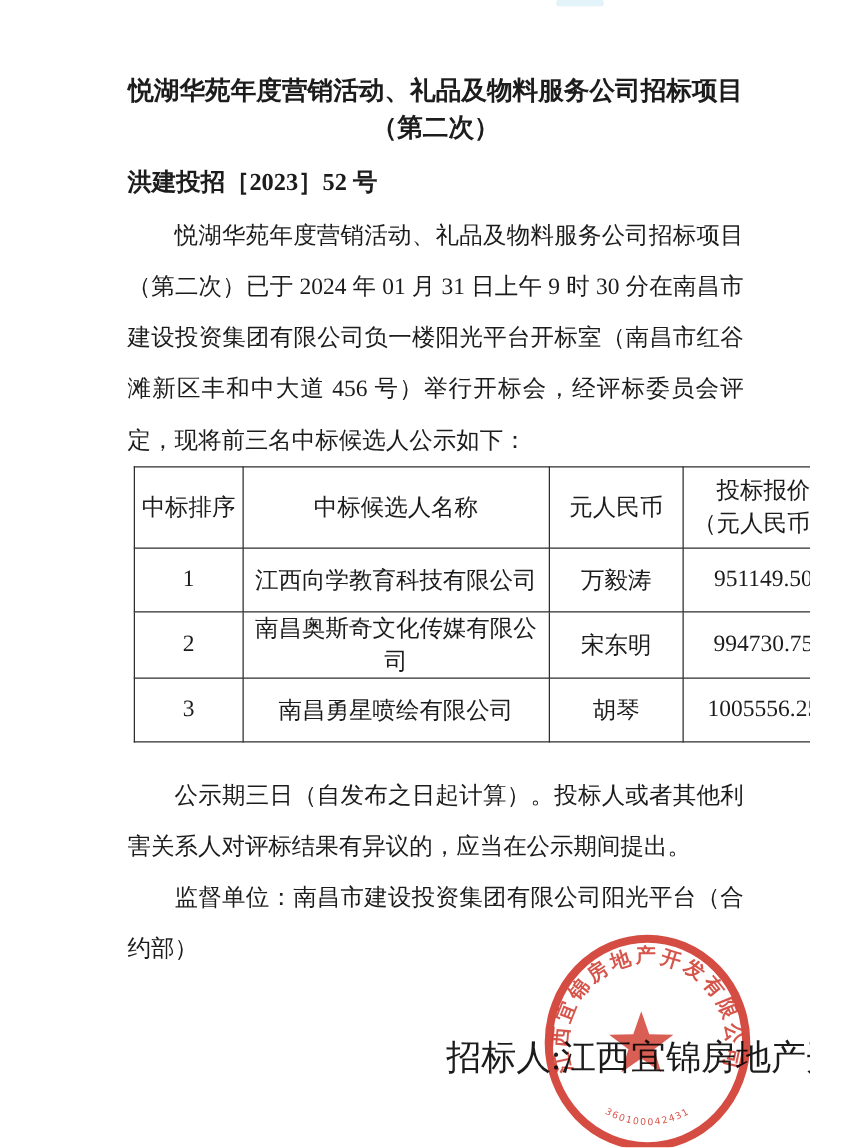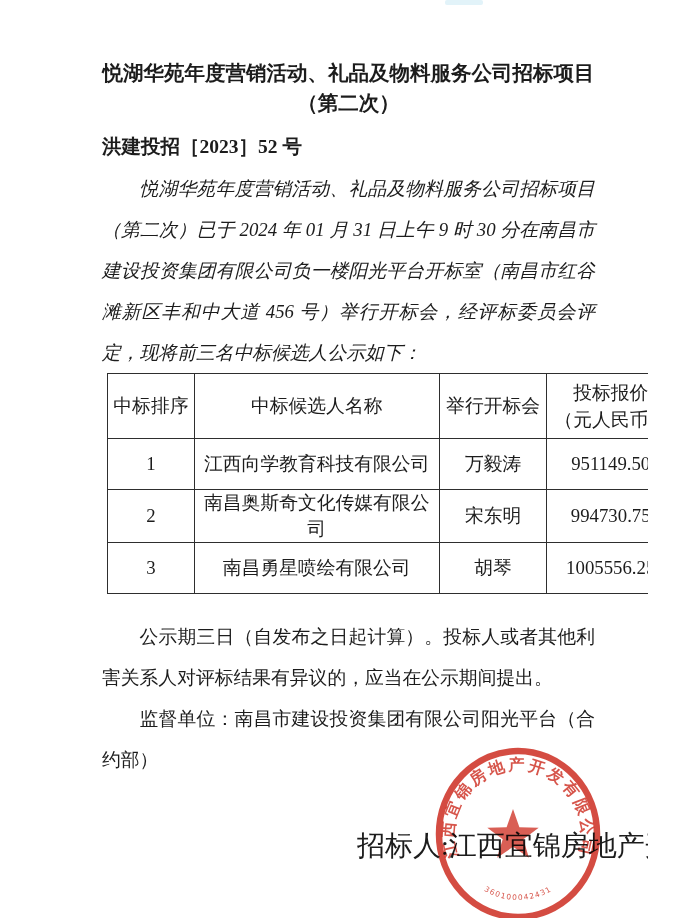--- a/index.html
+++ b/index.html
@@ -25,21 +25,21 @@
   }
   .title.second { margin-top: 17px; }
   .doc-number {
     text-align: left; font-size: 19.5px; font-weight: 600;
     line-height: 26px; margin-top: 16px;
   }
   .para {
     font-size: 18.8px; line-height: 41px; margin: 0;
     text-align: justify; text-justify: inter-ideograph;
   }
-  .opening { margin-top: 8px; font-style: italic; }
+  .opening { margin-top: 8px; }
   .indent { text-indent: 2em; }
   table.candidates {
     border-collapse: collapse; table-layout: fixed;
     width: 568px; margin-left: 5px; margin-top: 0;
     font-size: 18.8px;
   }
   table.candidates th, table.candidates td {
     border: 1.6px solid #2e2e2e; text-align: center; vertical-align: middle;
     padding: 0 2px; font-weight: normal;
   }
@@ -90,21 +90,21 @@
     <colgroup>
       <col style="width:15.3%">
       <col style="width:43.2%">
       <col style="width:19.0%">
       <col style="width:22.5%">
     </colgroup>
     <thead>
       <tr>
         <th>中标排序</th>
         <th>中标候选人名称</th>
-        <th>举行开标会</th>
+        <th>元人民币</th>
         <th class="multiline">投标报价
 （元人民币）</th>
       </tr>
     </thead>
     <tbody>
       <tr>
         <td>1</td>
         <td>江西向学教育科技有限公司</td>
         <td>万毅涛</td>
         <td>951149.50</td>

